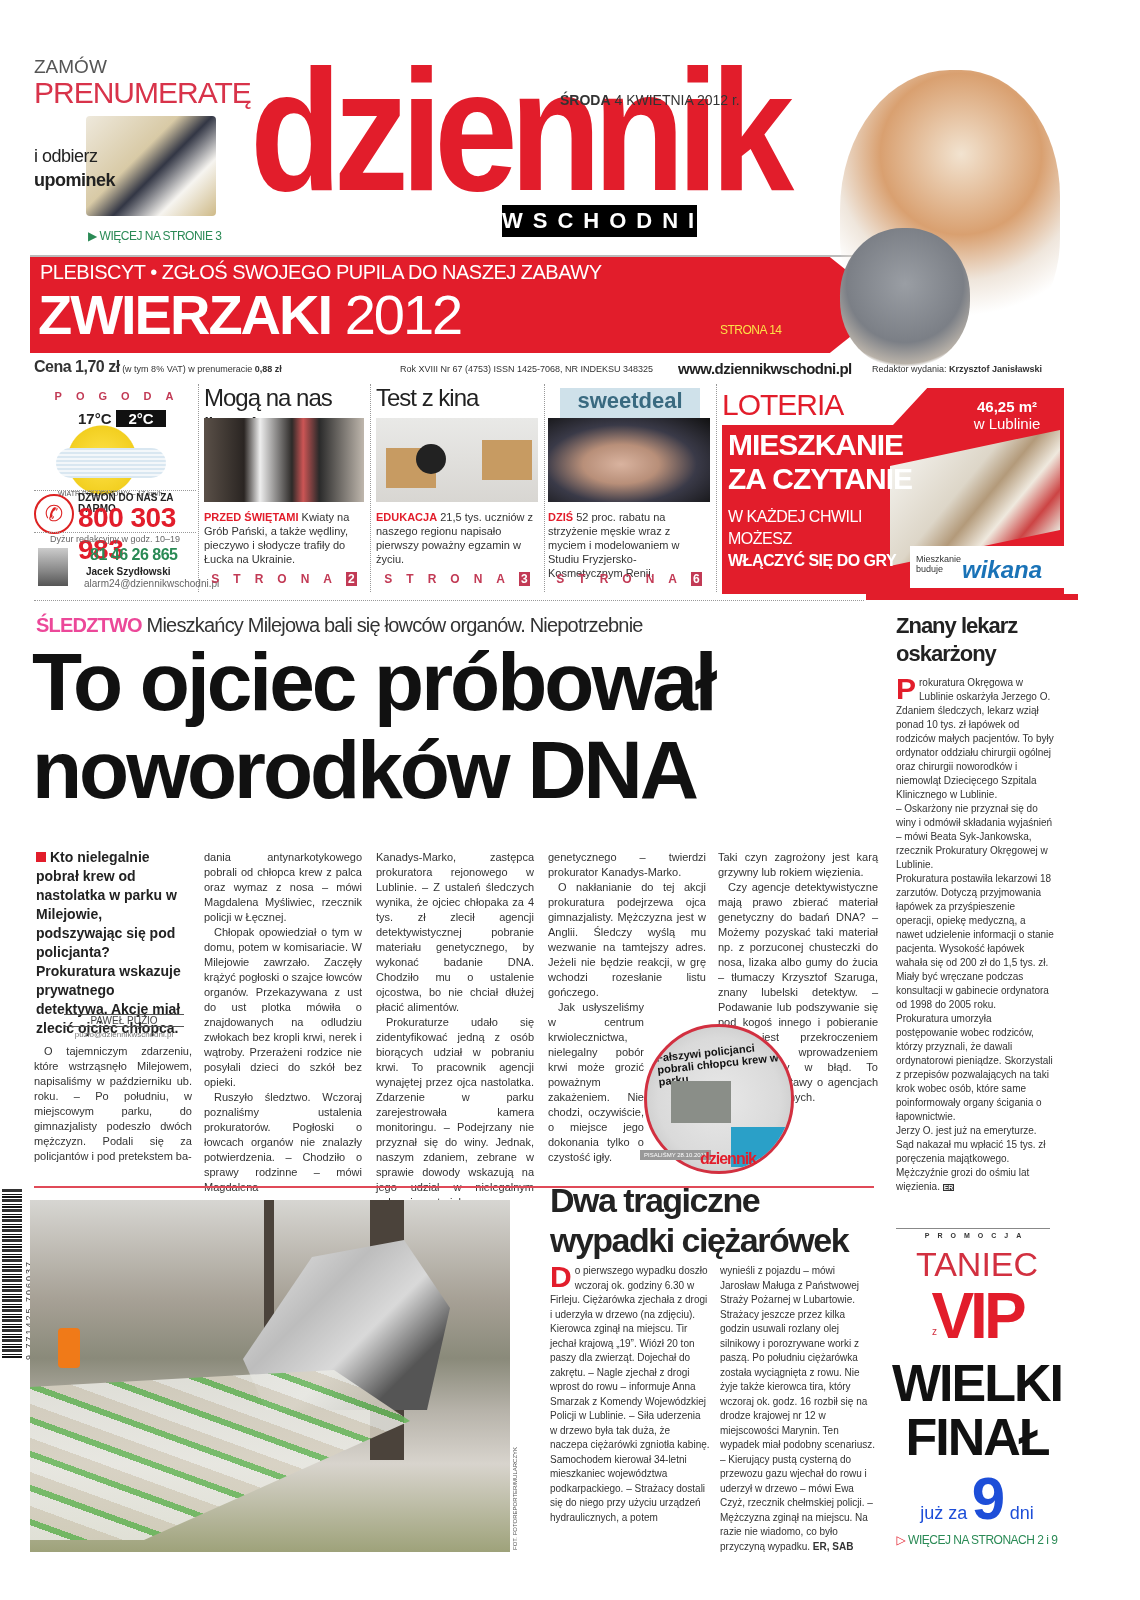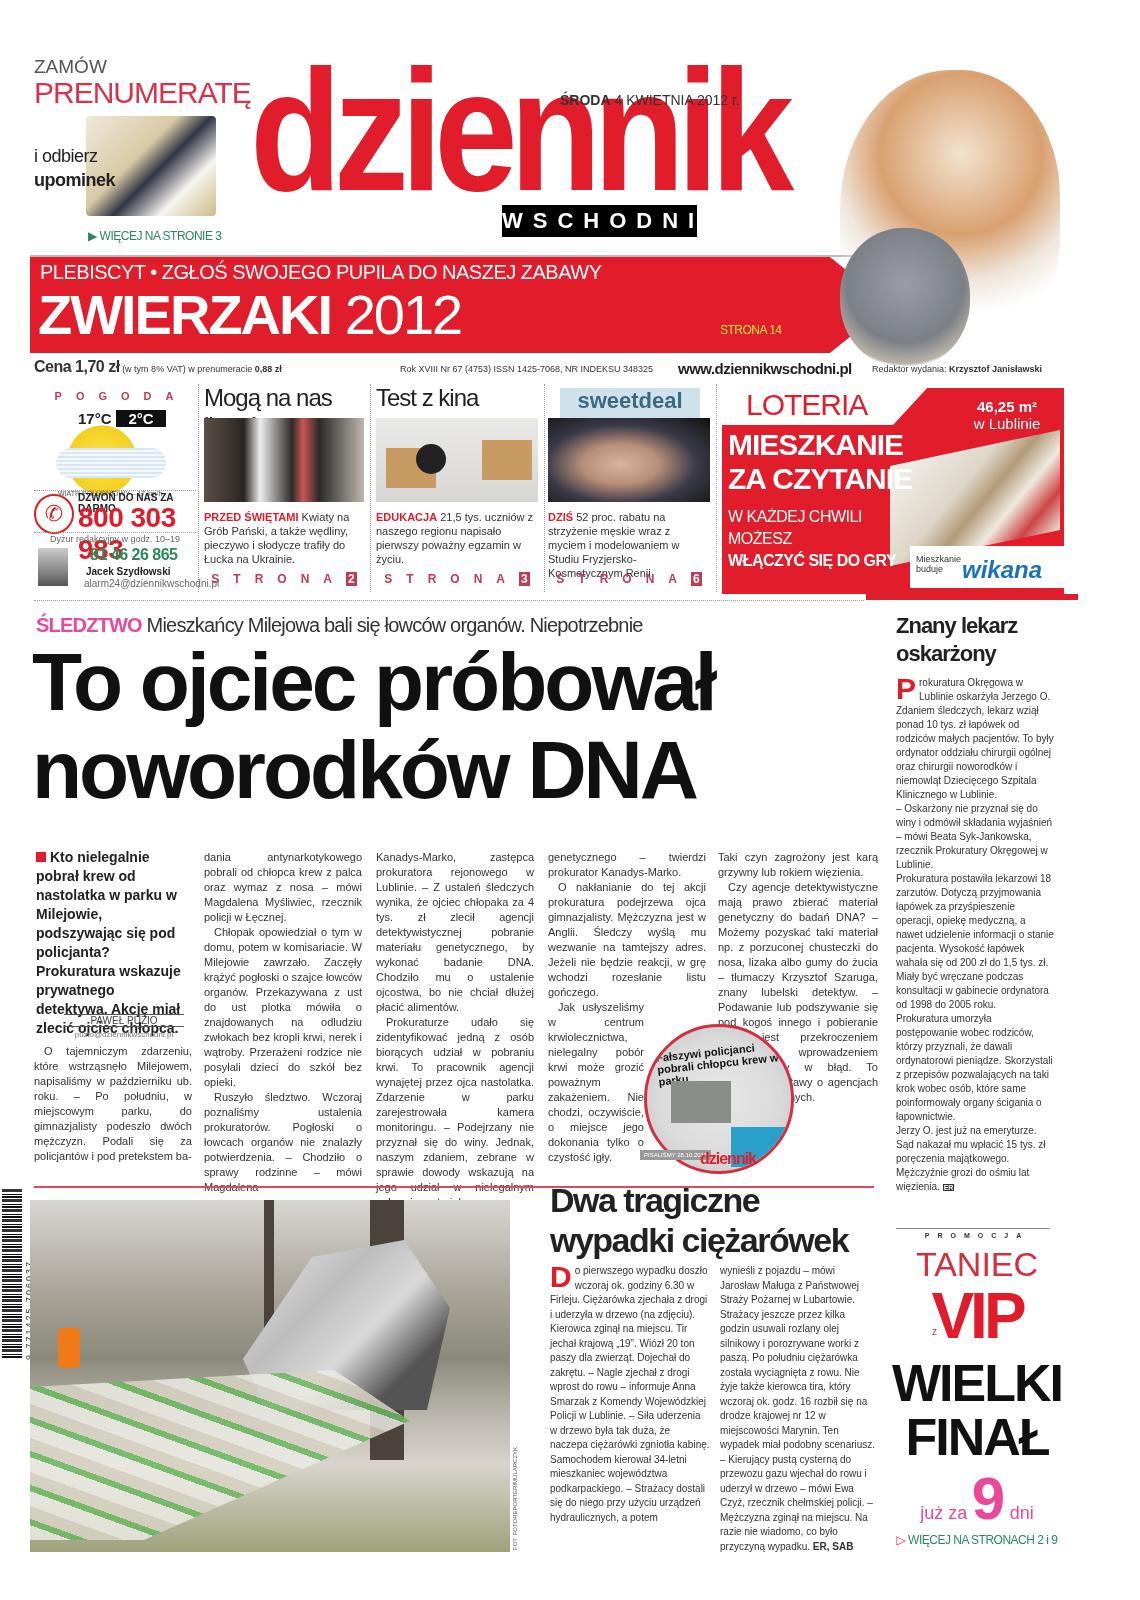--- a/index.html
+++ b/index.html
@@ -89,21 +89,21 @@
   .redline { border-top: 2px solid #e04a58; }
 
   
   .side-title { font-size: 22px; font-weight: bold; letter-spacing: -1px; line-height: 28px; color: #222; }
   .side-body { font-size: 10px; line-height: 14px; color: #333; }
   .dropcap { float: left; color: #e21d2b; font-size: 30px; font-weight: bold; line-height: 26px; margin-right: 3px; }
   .promo-label { font-size: 7px; letter-spacing: 8px; text-align: center; font-weight: bold; color: #333; }
   .taniec { color: #d23040; font-size: 34px; text-align: center; letter-spacing: 0; }
   .vip { color: #e21d2b; font-size: 64px; font-weight: bold; text-align: center; line-height: 64px; letter-spacing: -4px; }
   .finale { font-size: 52px; font-weight: bold; color: #111; text-align: center; line-height: 54px; letter-spacing: -2px; }
-  .days { color: #ec4899; text-align: center; }
+  .days { color: #1d4ed8; text-align: center; }
   .days .s { font-size: 18px; }
   .days .n { font-size: 60px; font-weight: bold; }
   .more-green { color: #2a8a55; font-size: 12px; }
   .more-green .tri { color: #e21d2b; }
 
   
   .accident { background: linear-gradient(180deg, #d7d6d2 0%, #a7a196 28%, #8a8a7a 45%, #b7b3aa 60%, #d8d4cd 75%, #9ea27a 100%); overflow: hidden; }
   .tree { background: #4b433b; }
   .truck { background: linear-gradient(135deg,#f2f2f2,#bdbdbd 40%,#d9d9d9 60%,#555 80%); clip-path: polygon(10% 70%, 40% 10%, 80% 0, 100% 40%, 90% 100%, 20% 100%); }
   .bags { background: repeating-linear-gradient(20deg,#eaeae4 0 14px,#69b85c 14px 20px,#d8d2c3 20px 32px); opacity: .85; }
@@ -247,21 +247,21 @@
   <div class="abs lot-sub cond" style="left:6px;top:118px;">
     <div>W KAŻDEJ CHWILI</div>
     <div>MOŻESZ</div>
     <div style="font-weight:bold;">WŁĄCZYĆ SIĘ DO GRY</div>
   </div>
   <div class="abs wikana" style="left:188px;top:158px;width:160px;height:42px;">
     <div class="abs small" style="left:6px;top:8px;width:50px;">Mieszkanie buduje</div>
     <div class="abs brand" style="left:52px;top:10px;">wikana</div>
   </div>
 </div>
-<div class="abs lot-title cond" style="left:722px;top:388px;margin-left:24px;">LOTERIA</div>
+<div class="abs lot-title cond" style="left:722px;top:388px;">LOTERIA</div>
 
 <div class="abs dotline-h" style="left:34px;top:600px;width:830px;"></div>
 <div class="abs" style="left:866px;top:594px;width:212px;height:6px;background:#e21d2b;"></div>
 
 <div class="abs kicker cond" style="left:36px;top:614px;">
   <b>ŚLEDZTWO</b>
   <span>Mieszkańcy Milejowa bali się łowców organów. Niepotrzebnie</span>
 </div>
 <div class="abs headline cond" style="left:32px;top:638px;">
   <div>To ojciec próbował</div>

